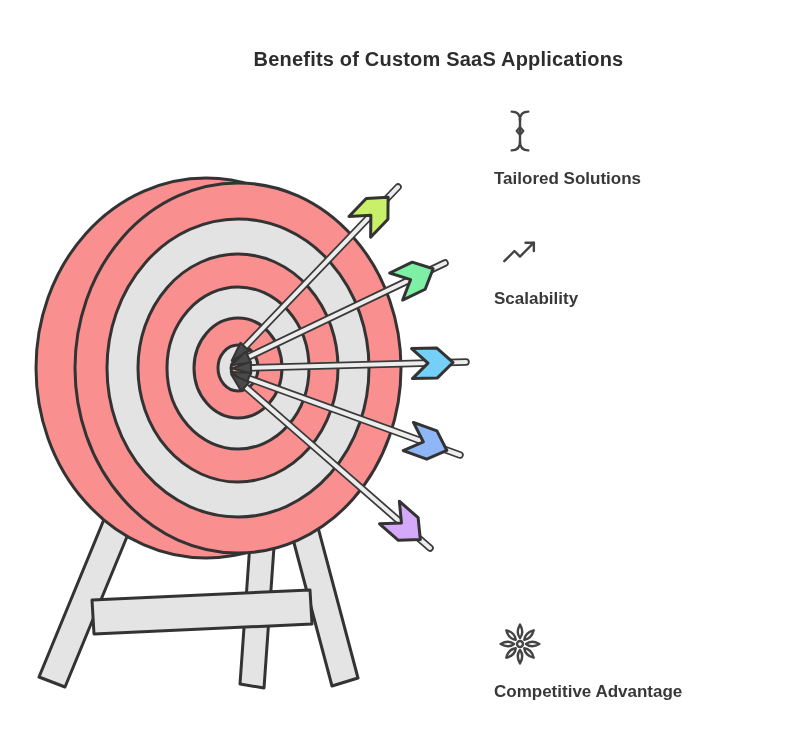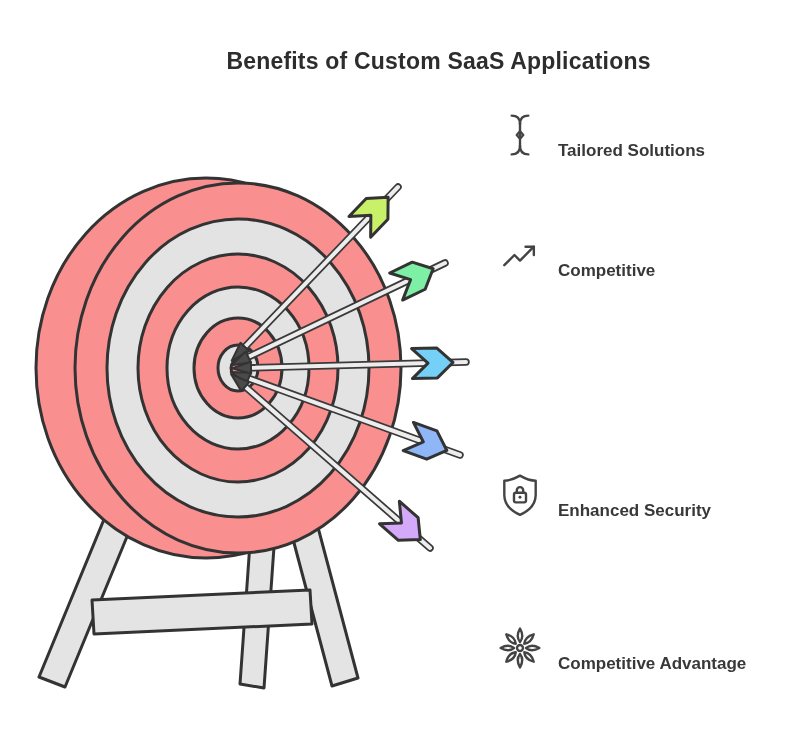--- a/index.html
+++ b/index.html
@@ -3,25 +3,25 @@
 <meta charset="utf-8">
 <style>
   html,body{margin:0;padding:0;}
   body{
     width:800px;height:734px;background:#ffffff;position:relative;overflow:hidden;
     font-family:"Liberation Sans",sans-serif;
   }
   .title{
     position:absolute;top:48px;left:0;width:800px;box-sizing:border-box;
     padding-left:77px;text-align:center;margin:0;
-    font-size:23px;font-weight:700;color:#2d2d2d;letter-spacing:.2px;
+    font-size:20px;font-weight:700;color:#2d2d2d;letter-spacing:.2px;
   }
   .art{position:absolute;left:0;top:0;}
   .benefits{position:absolute;left:494px;top:0;width:300px;height:734px;}
-  .benefit-row{position:absolute;left:0;display:flex;align-items:flex-end;height:56px;gap:12px;}
+  .benefit-row{position:absolute;left:0;display:flex;align-items:flex-start;height:56px;gap:12px;flex-direction:column;}
   .benefit-icon{width:52px;height:52px;display:flex;align-items:center;justify-content:center;flex:0 0 52px;}
   .benefit-label{font-weight:700;font-size:17px;color:#383838;white-space:nowrap;}
   .icon-stroke{stroke:#444;stroke-width:2.6;fill:none;stroke-linecap:round;stroke-linejoin:round;}
 </style>
 </head>
 <body>
 
 <h1 class="title">Benefits of Custom SaaS Applications</h1>
 
 <svg class="art" width="480" height="734" viewBox="0 0 480 734" aria-hidden="true">
@@ -124,37 +124,24 @@
 
   <div class="benefit-row" style="top:225px">
     <span class="benefit-icon">
       <svg width="48" height="48" viewBox="-26 -26 52 52">
         <g class="icon-stroke">
           <path d="M -17 11 L -6 0 L 0 6 L 15 -9"></path>
           <path d="M 6 -9 L 15 -9 L 15 0"></path>
         </g>
       </svg>
     </span>
-    <span class="benefit-label">Competitive</span>
+    <span class="benefit-label">Scalability</span>
   </div>
 
 
-  <div class="benefit-row" style="top:465px">
-    <span class="benefit-icon">
-      <svg width="48" height="48" viewBox="-26 -26 52 52">
-        <g class="icon-stroke">
-          <path d="M 0 -21 C 6 -17.5 12 -15.5 17 -15.5 L 17 0 C 17 11 9 17.5 0 21.5 C -9 17.5 -17 11 -17 0 L -17 -15.5 C -12 -15.5 -6 -17.5 0 -21 Z"></path>
-          <rect x="-6.5" y="-2.5" width="13" height="10.5" rx="2"></rect>
-          <path d="M -3.5 -2.5 L -3.5 -5 A 3.5 3.5 0 0 1 3.5 -5 L 3.5 -2.5"></path>
-        </g>
-        <circle cx="0" cy="2.5" r="1.6" fill="#444"></circle>
-      </svg>
-    </span>
-    <span class="benefit-label">Enhanced Security</span>
-  </div>
 
   <div class="benefit-row" style="top:618px">
     <span class="benefit-icon">
       <svg width="48" height="48" viewBox="-26 -26 52 52">
         <defs>
           <path id="petal" d="M 0 -21 C 3.2 -15.5 3.2 -10.5 0 -6.5 C -3.2 -10.5 -3.2 -15.5 0 -21 Z"></path>
         </defs>
         <g class="icon-stroke" stroke-width="2.2">
           <use href="#petal"></use>
           <use href="#petal" transform="rotate(45)"></use>

